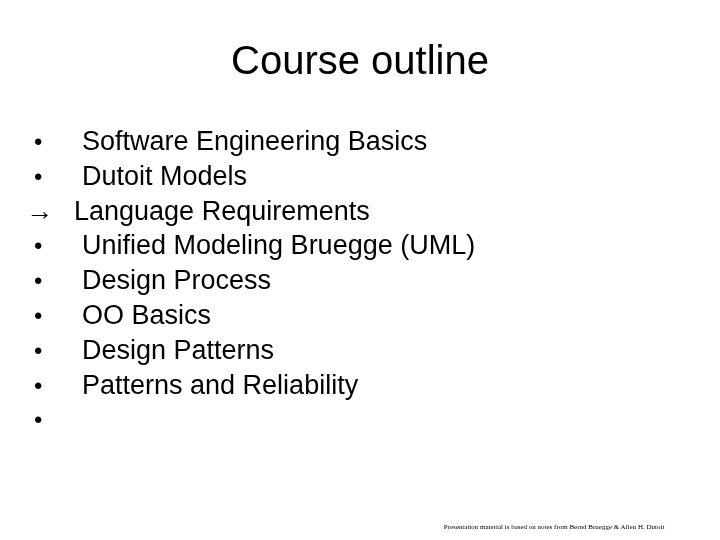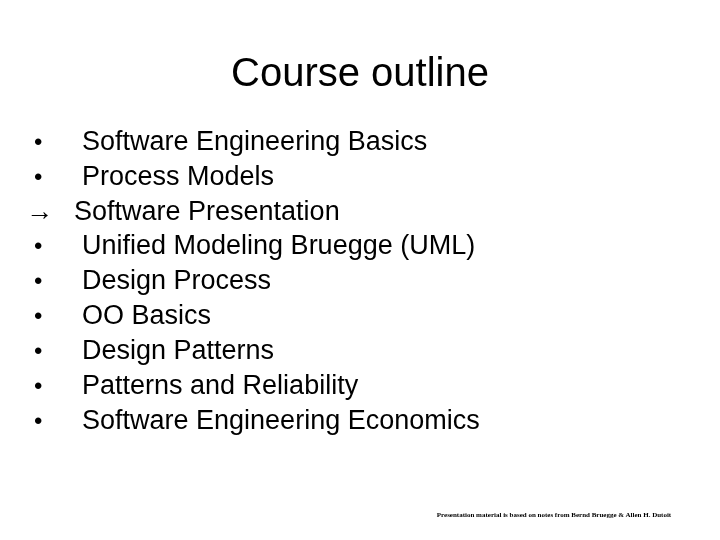--- a/index.html
+++ b/index.html
@@ -21,21 +21,21 @@
     position: relative;
     width: 720px;
     height: 540px;
     background: #ffffff;
   }
 
   
   .slide-title {
     position: absolute;
     left: 0;
-    top: 48px;
+    top: 36px;
     width: 720px;
     text-align: center;
     font-size: 40px;
     font-weight: 400;
     line-height: 48px;
     letter-spacing: 0px;
     color: #000000;
     white-space: nowrap;
   }
 
@@ -82,27 +82,27 @@
 
   .item-text {
     display: inline-block;
     margin-left: 16px;
   }
 
   
   .footer {
     position: absolute;
     right: 16px;
-    bottom: 20px;
+    bottom: 8px;
     width: 300px;
     text-align: center;
     font-family: "Liberation Serif", serif;
     font-size: 7px;
     line-height: 10px;
-    font-weight: 700;
+    font-weight: 400;
     color: #000000;
   }
   .footer-line {
     display: block;
     white-space: nowrap;
   }
 </style>
 </head>
 <body>
 
@@ -112,26 +112,26 @@
 
   <div class="outline">
 
     <div class="outline-item">
       <span class="marker bullet">•</span>
       <span class="item-text">Software Engineering Basics</span>
     </div>
 
     <div class="outline-item">
       <span class="marker bullet">•</span>
-      <span class="item-text">Process Models</span>
+      <span class="item-text">Dutoit Models</span>
     </div>
 
     <div class="outline-item">
       <span class="marker arrow">→</span>
-      <span class="item-text">Software Presentation</span>
+      <span class="item-text">Language Requirements</span>
     </div>
 
     <div class="outline-item">
       <span class="marker bullet">•</span>
       <span class="item-text">Unified Modeling Bruegge (UML)</span>
     </div>
 
     <div class="outline-item">
       <span class="marker bullet">•</span>
       <span class="item-text">Design Process</span>
@@ -147,21 +147,20 @@
       <span class="item-text">Design Patterns</span>
     </div>
 
     <div class="outline-item">
       <span class="marker bullet">•</span>
       <span class="item-text">Patterns and Reliability</span>
     </div>
 
     <div class="outline-item">
       <span class="marker bullet">•</span>
-      <span class="item-text">Software Engineering Economics</span>
     </div>
 
   </div>
 
   <div class="footer">
     <span class="footer-line">Presentation material is based on notes from Bernd Bruegge &amp; Allen H. Dutoit</span>
   </div>
 
 </div>
 

